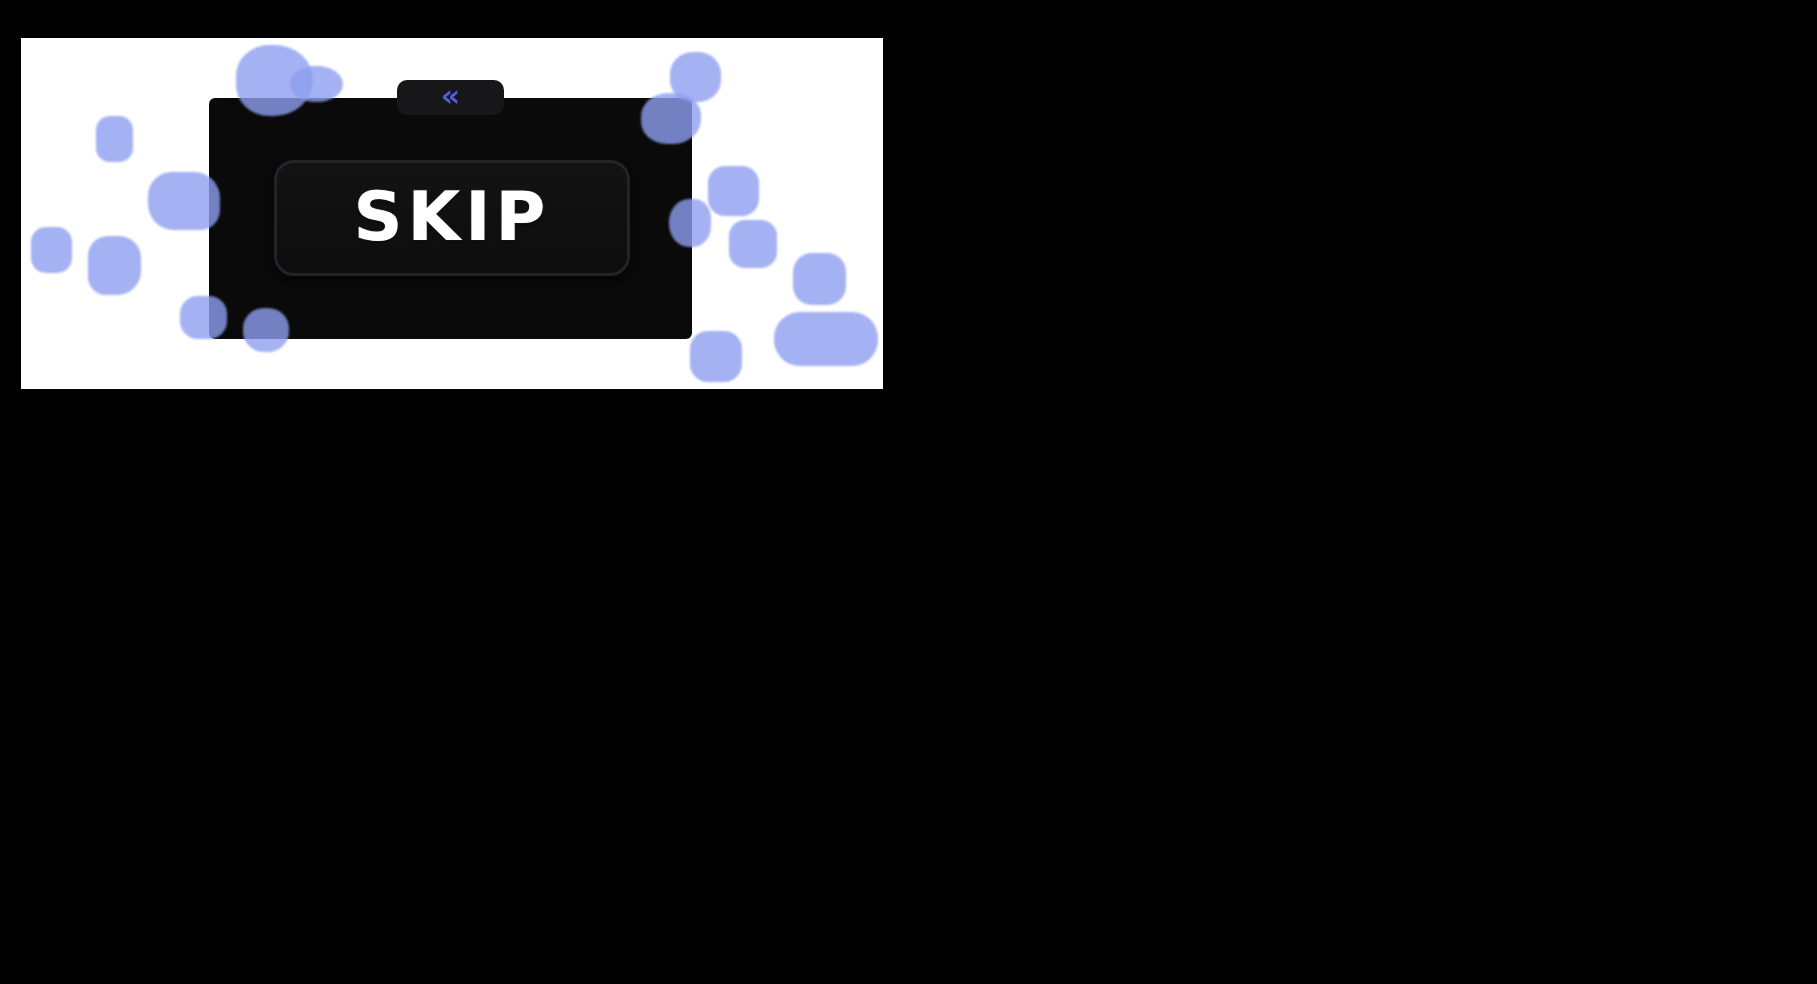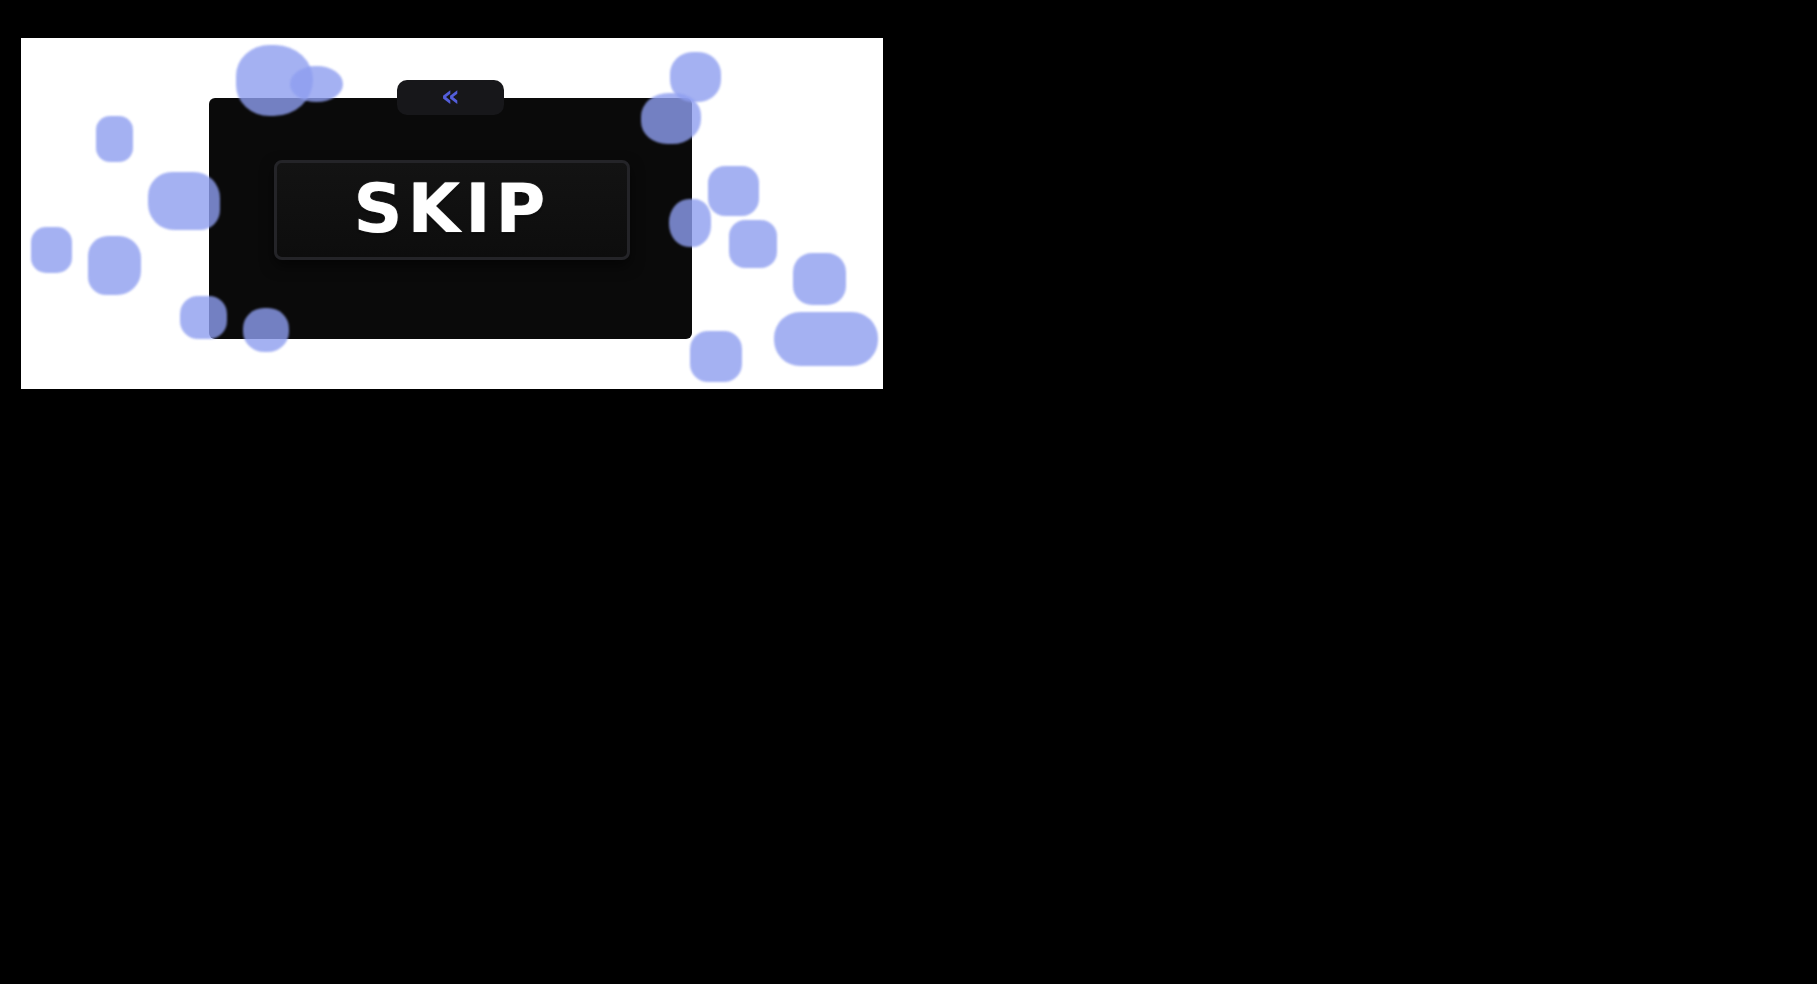--- a/index.html
+++ b/index.html
@@ -53,24 +53,24 @@
     font-weight: bold;
     line-height: 1;
     transform: translateY(-2px);
     user-select: none;
   }
   .skip-button {
     position: absolute;
     left: 65px;
     top: 62px;
     width: 356px;
-    height: 100px;
+    height: 116px;
     background: linear-gradient(180deg, #131313 0%, #0d0d0d 100%);
     border: 3px solid #242428;
-    border-radius: 8px;
+    border-radius: 20px;
     box-sizing: border-box;
     display: flex;
     align-items: center;
     justify-content: center;
     z-index: 2;
     box-shadow: 0 6px 14px rgba(0,0,0,0.55);
     cursor: pointer;
   }
   .skip-label {
     color: #ffffff;

